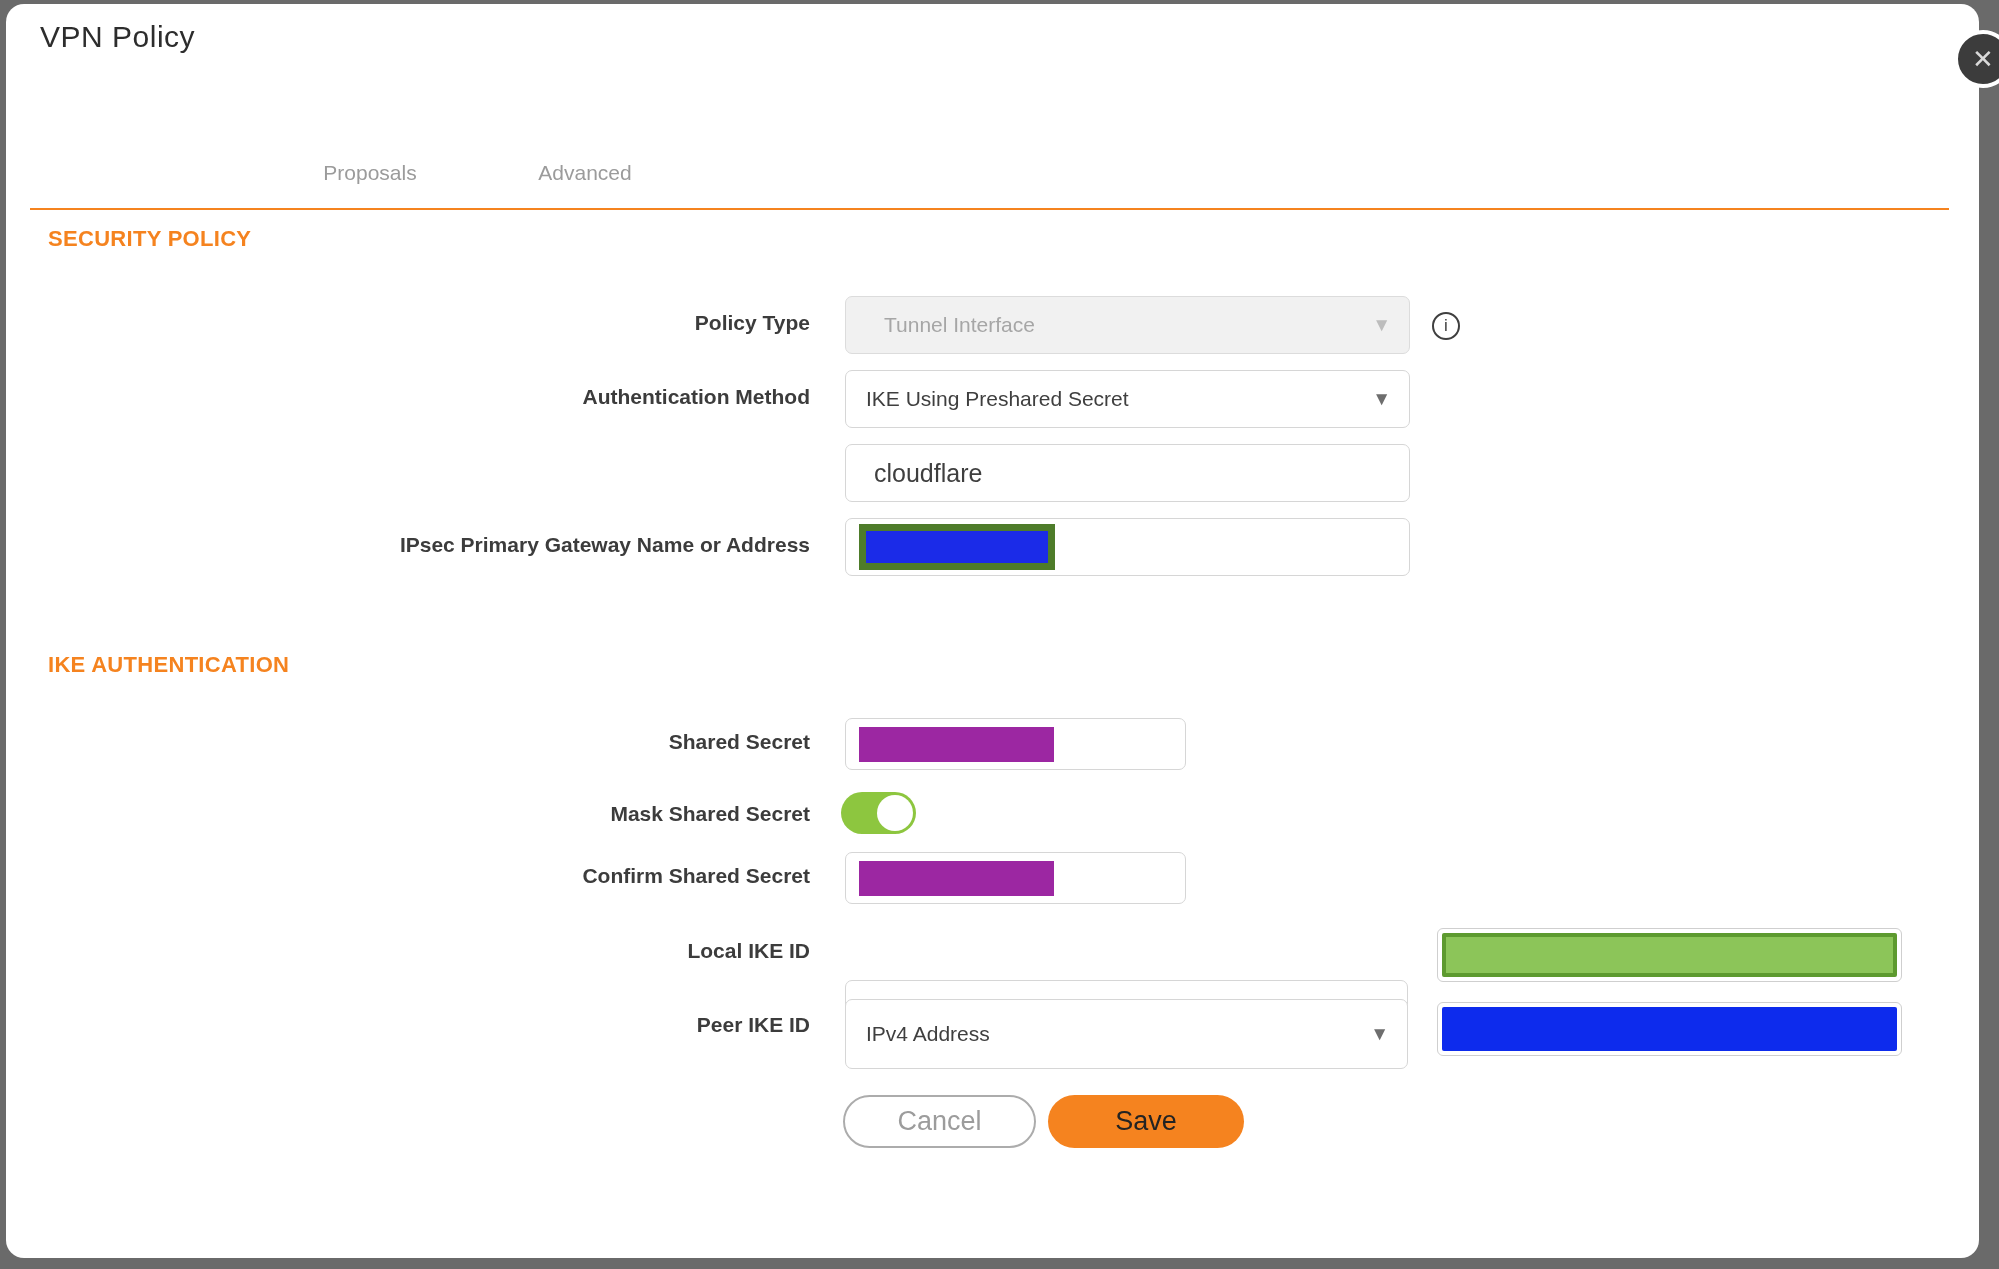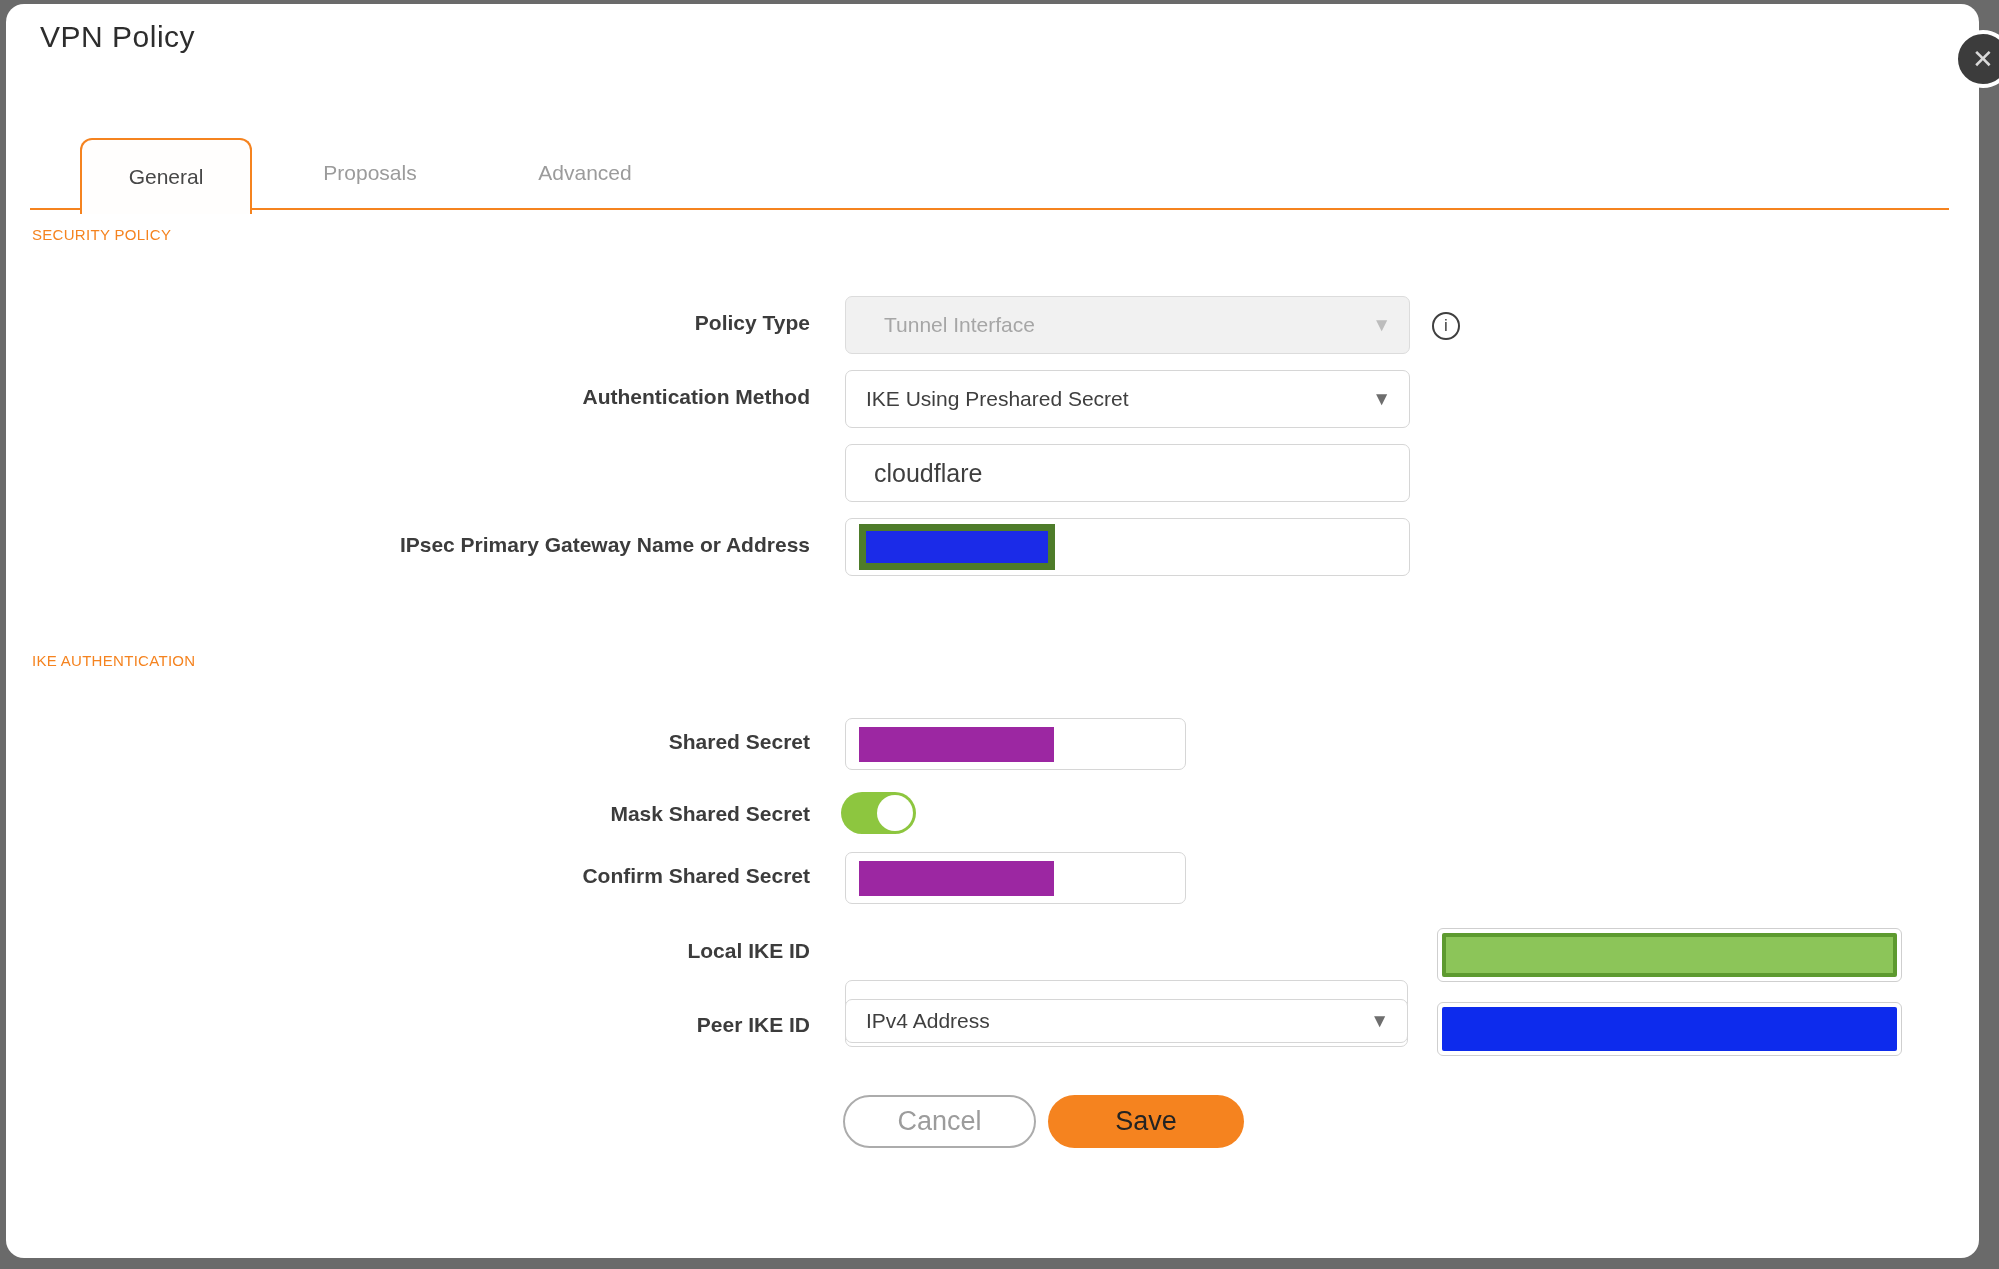--- a/index.html
+++ b/index.html
@@ -18,21 +18,21 @@
     background:#3C3C3C;border:4px solid #FFF;color:#D9D9D9;font-size:26px;line-height:48px;
     text-align:center;cursor:pointer;z-index:5;padding:0;}
   
   .tab-underline{position:absolute;left:24px;top:204px;width:1919px;height:2px;background:var(--accent);}
   .tab{position:absolute;top:134px;height:70px;display:flex;align-items:center;justify-content:center;
     font-size:21px;color:var(--muted-text);cursor:pointer;}
   .tab.active{left:74px;width:172px;height:76px;background:#FFFEFD;border:2px solid var(--accent);
     border-bottom:none;border-radius:12px 12px 0 0;color:#474747;z-index:2;}
   .tab.t2{left:284px;width:160px;}
   .tab.t3{left:499px;width:160px;text-align:center;}
-  .section-heading{position:absolute;left:26px;font-size:15px;font-weight:400;color:var(--accent);letter-spacing:.3px;}
+  .section-heading{position:absolute;left:42px;font-size:22px;font-weight:700;color:var(--accent);letter-spacing:.3px;}
   
   .flabel{position:absolute;width:770px;left:34px;text-align:right;font-size:21px;font-weight:700;color:var(--label-text);}
   .control{position:absolute;left:839px;background:#FFF;border:1px solid var(--field-border);border-radius:7px;}
   .select{display:flex;align-items:center;font-size:21px;color:var(--value-text);padding:0 52px 0 20px;cursor:pointer;}
   .select .caret{position:absolute;right:18px;top:50%;transform:translateY(-50%);font-size:19px;color:#6E6E6E;}
   .select.disabled{background:var(--disabled-bg);border-color:#DCDCDC;color:var(--disabled-text);cursor:default;padding-left:38px;}
   .select.disabled .caret{color:#BDBDBD;}
   .textinput{font-size:25px;color:var(--value-text);padding:0 28px;outline:none;}
   .wide{width:565px;height:58px;}
   .narrow{width:341px;height:52px;}
@@ -55,23 +55,20 @@
 </style>
 </head>
 <body>
 
 <div class="screen">
   <div class="modal">
 
     <div class="page-title">VPN Policy</div>
 
     <div class="tab-underline"></div>
-    <div class="tab active">
-      <span>General</span>
-    </div>
     <div class="tab t2">
       <span>Proposals</span>
     </div>
     <div class="tab t3">
       <span>Advanced</span>
     </div>
 
     <div class="section-heading" style="top:222px;">SECURITY POLICY</div>
 
     <div class="flabel" style="top:307px;">Policy Type</div>
@@ -113,21 +110,21 @@
     <div class="flabel" style="top:935px;">Local IKE ID</div>
     <div class="control select" style="top:976px;width:563px;height:67px;">
       <span>Domain Name</span>
       <span class="caret">▼</span>
     </div>
     <div class="sidebox" style="top:924px;height:54px;">
       <span class="fill green"></span>
     </div>
 
     <div class="flabel" style="top:1009px;">Peer IKE ID</div>
-    <div class="control select" style="top:995px;width:563px;height:44px;">
+    <div class="control select" style="top:995px;width:563px;height:70px;">
       <span>IPv4 Address</span>
       <span class="caret">▼</span>
     </div>
     <div class="sidebox" style="top:998px;height:54px;">
       <span class="fill blue"></span>
     </div>
 
     <button class="btn cancel">Cancel</button>
     <button class="btn save">Save</button>
   </div>

